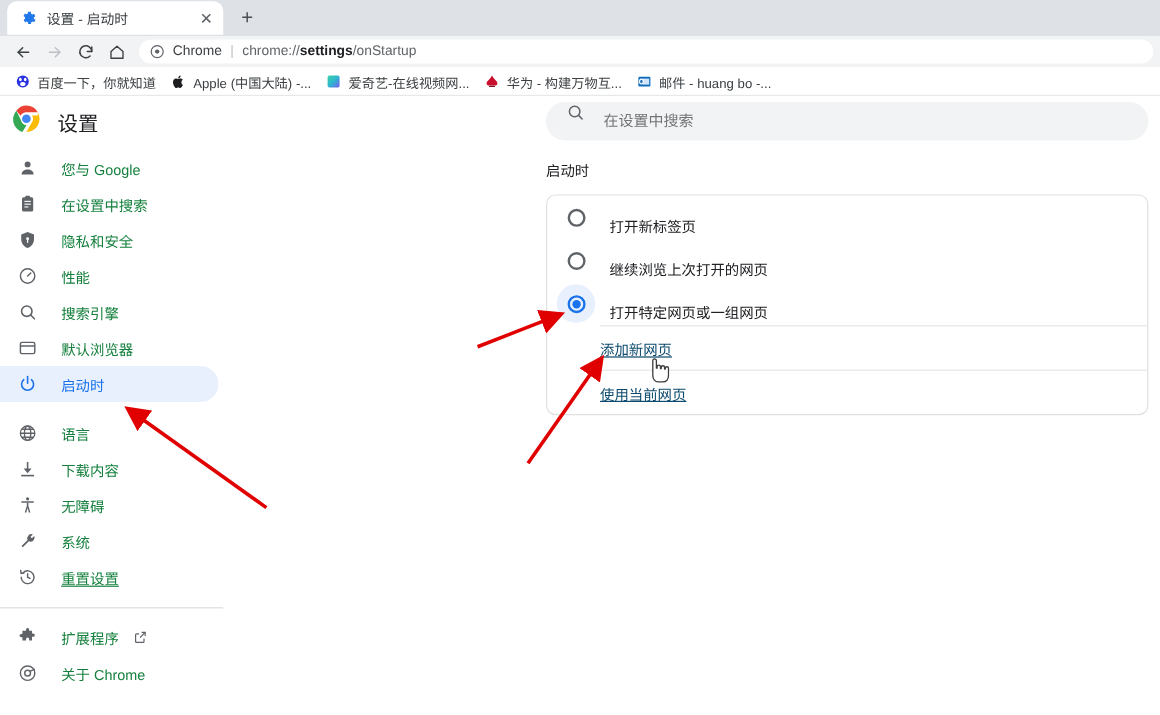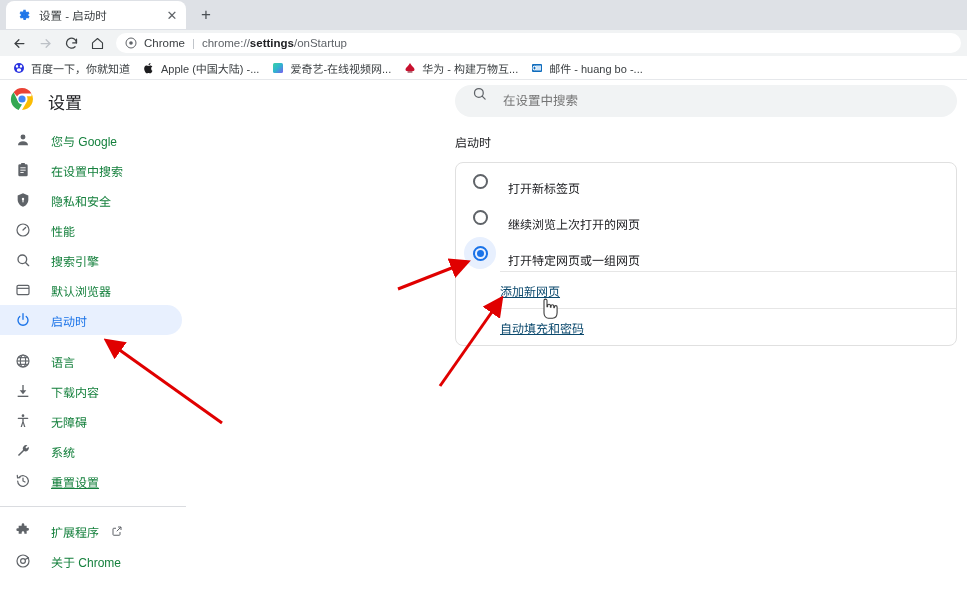--- a/index.html
+++ b/index.html
@@ -549,21 +549,21 @@
 
       <div class="sub-divider"></div>
 
       <div class="link-row">
         <span class="page-link">添加新网页</span>
       </div>
 
       <div class="sub-divider"></div>
 
       <div class="link-row">
-        <span class="page-link">自动填充和密码</span>
+        <span class="page-link">使用当前网页</span>
       </div>
 
     </div>
   </div>
 </div>
 
 <svg class="annot">
   <defs>
     <marker id="ah" markerWidth="7" markerHeight="7" refX="5.6" refY="3.5" orient="auto">
       <polygon points="0 0, 7 3.5, 0 7" fill="#e00000"></polygon>

